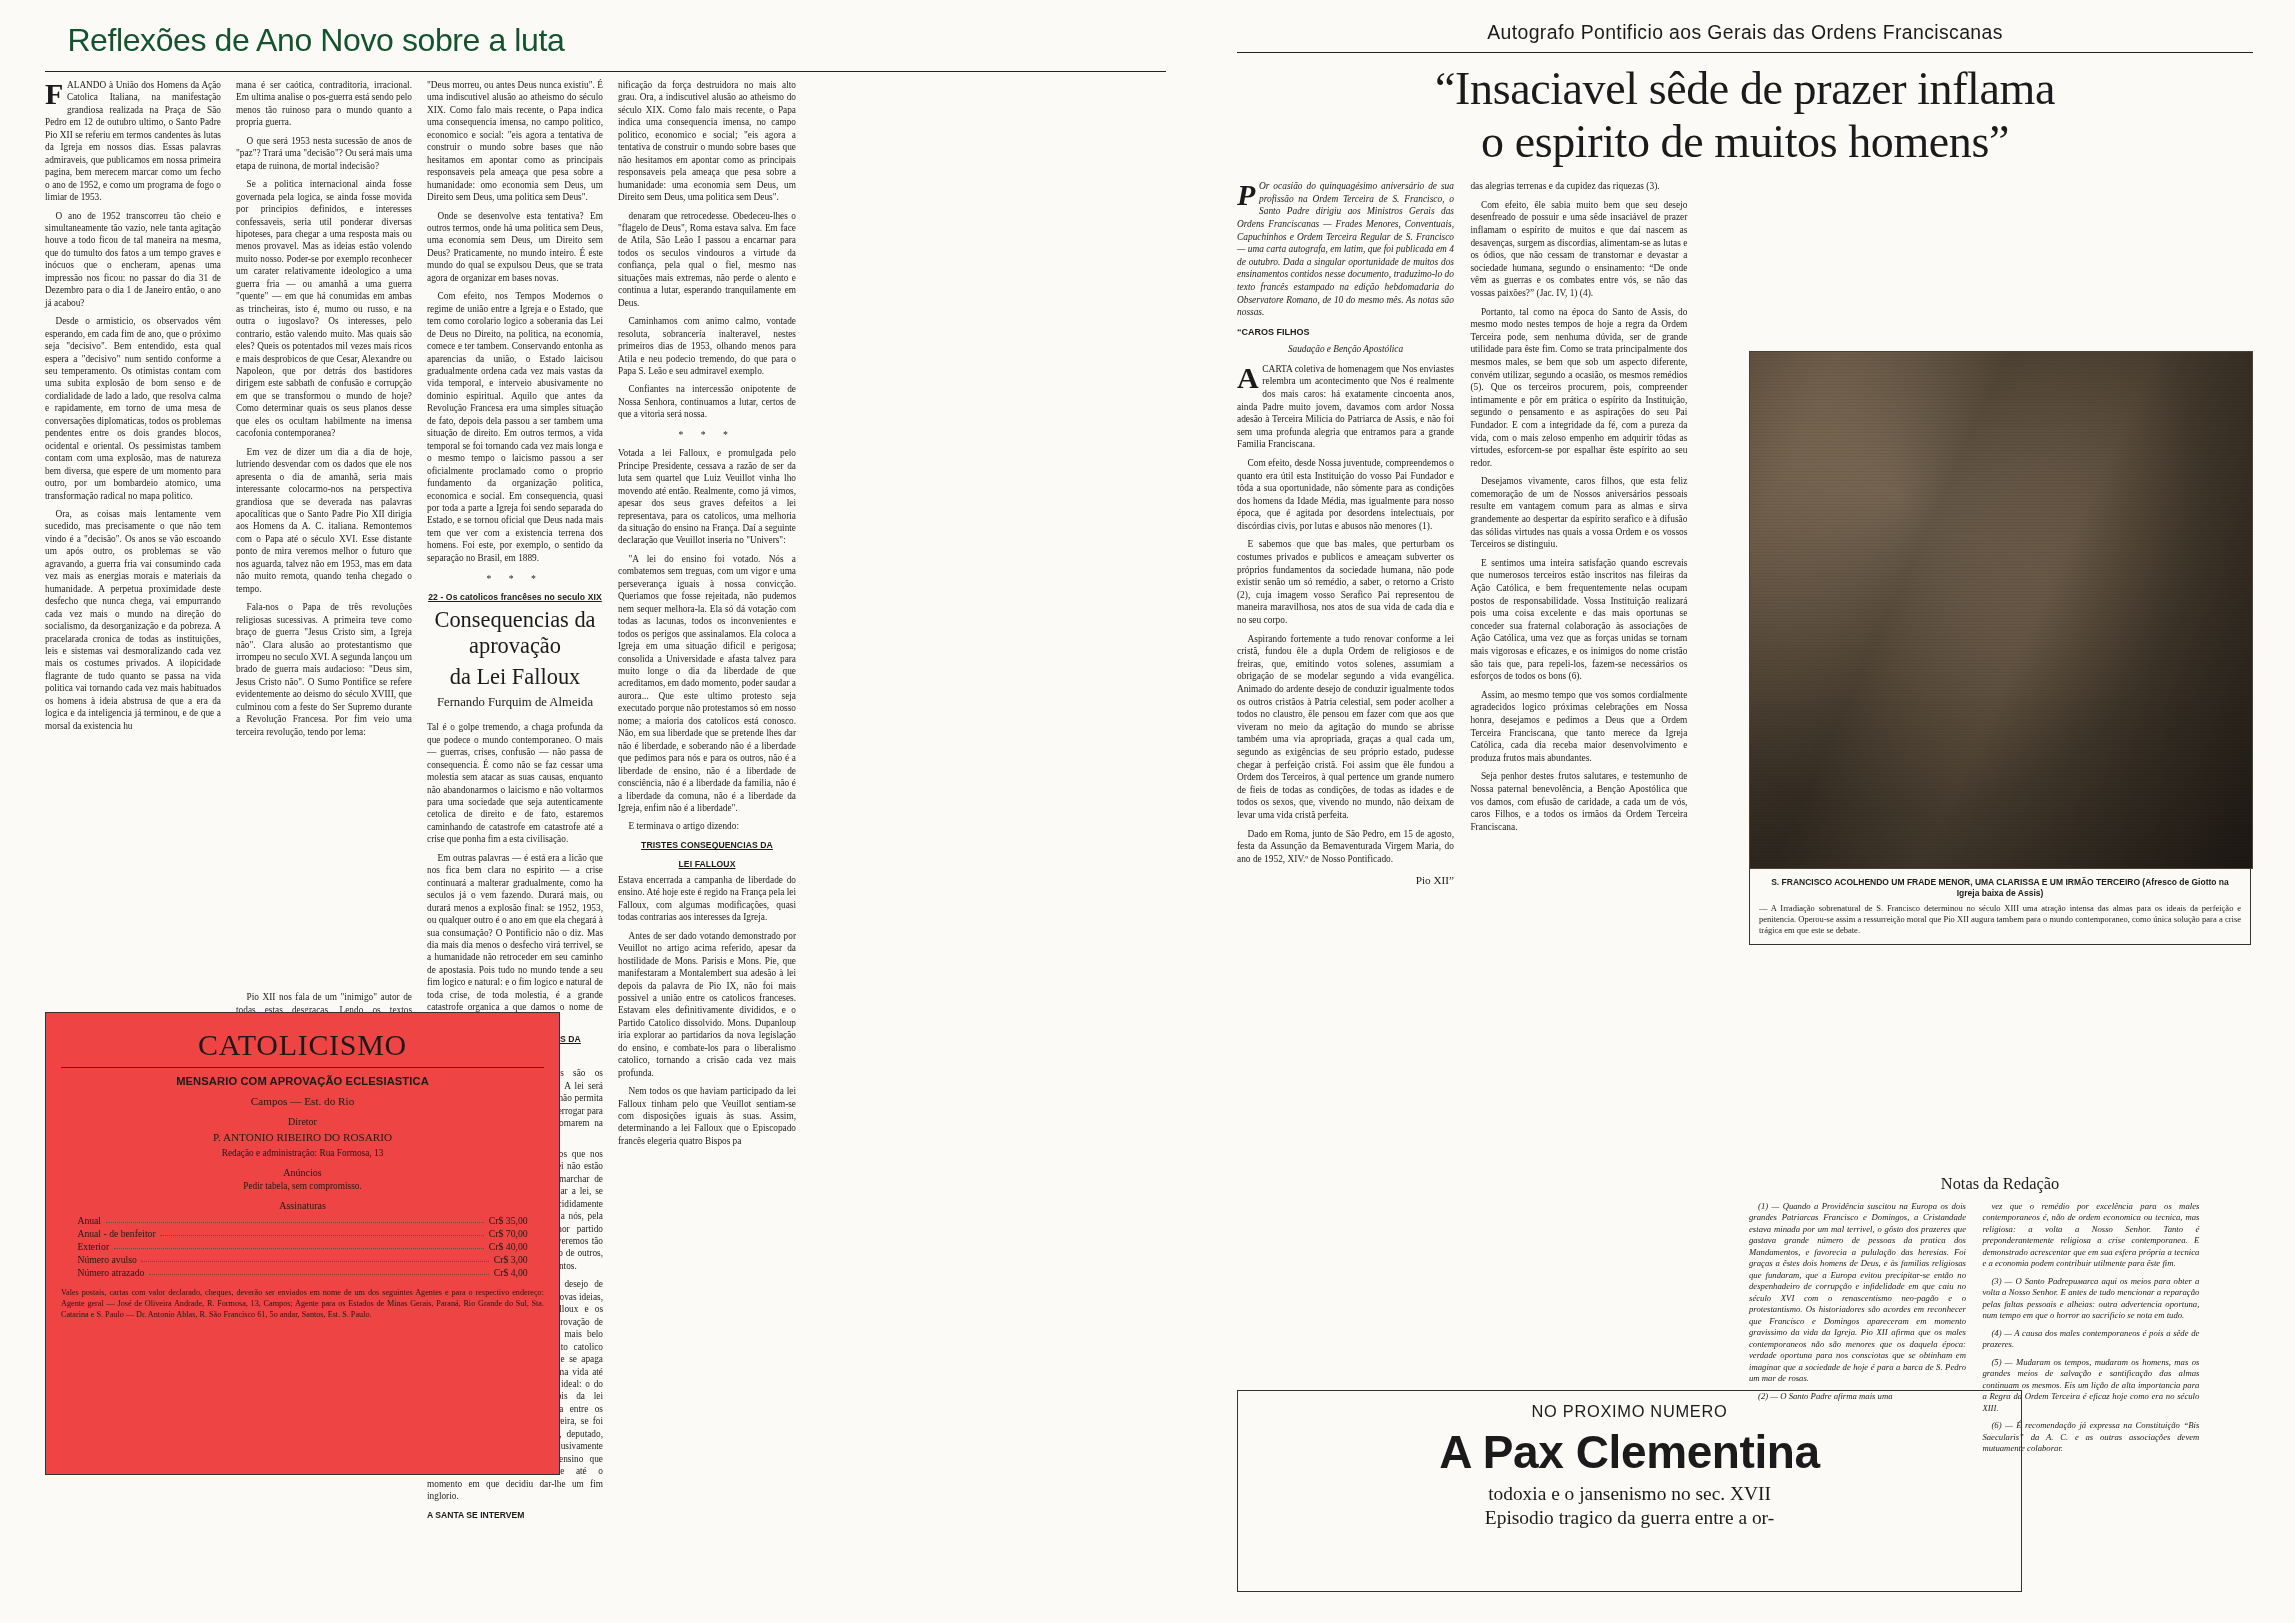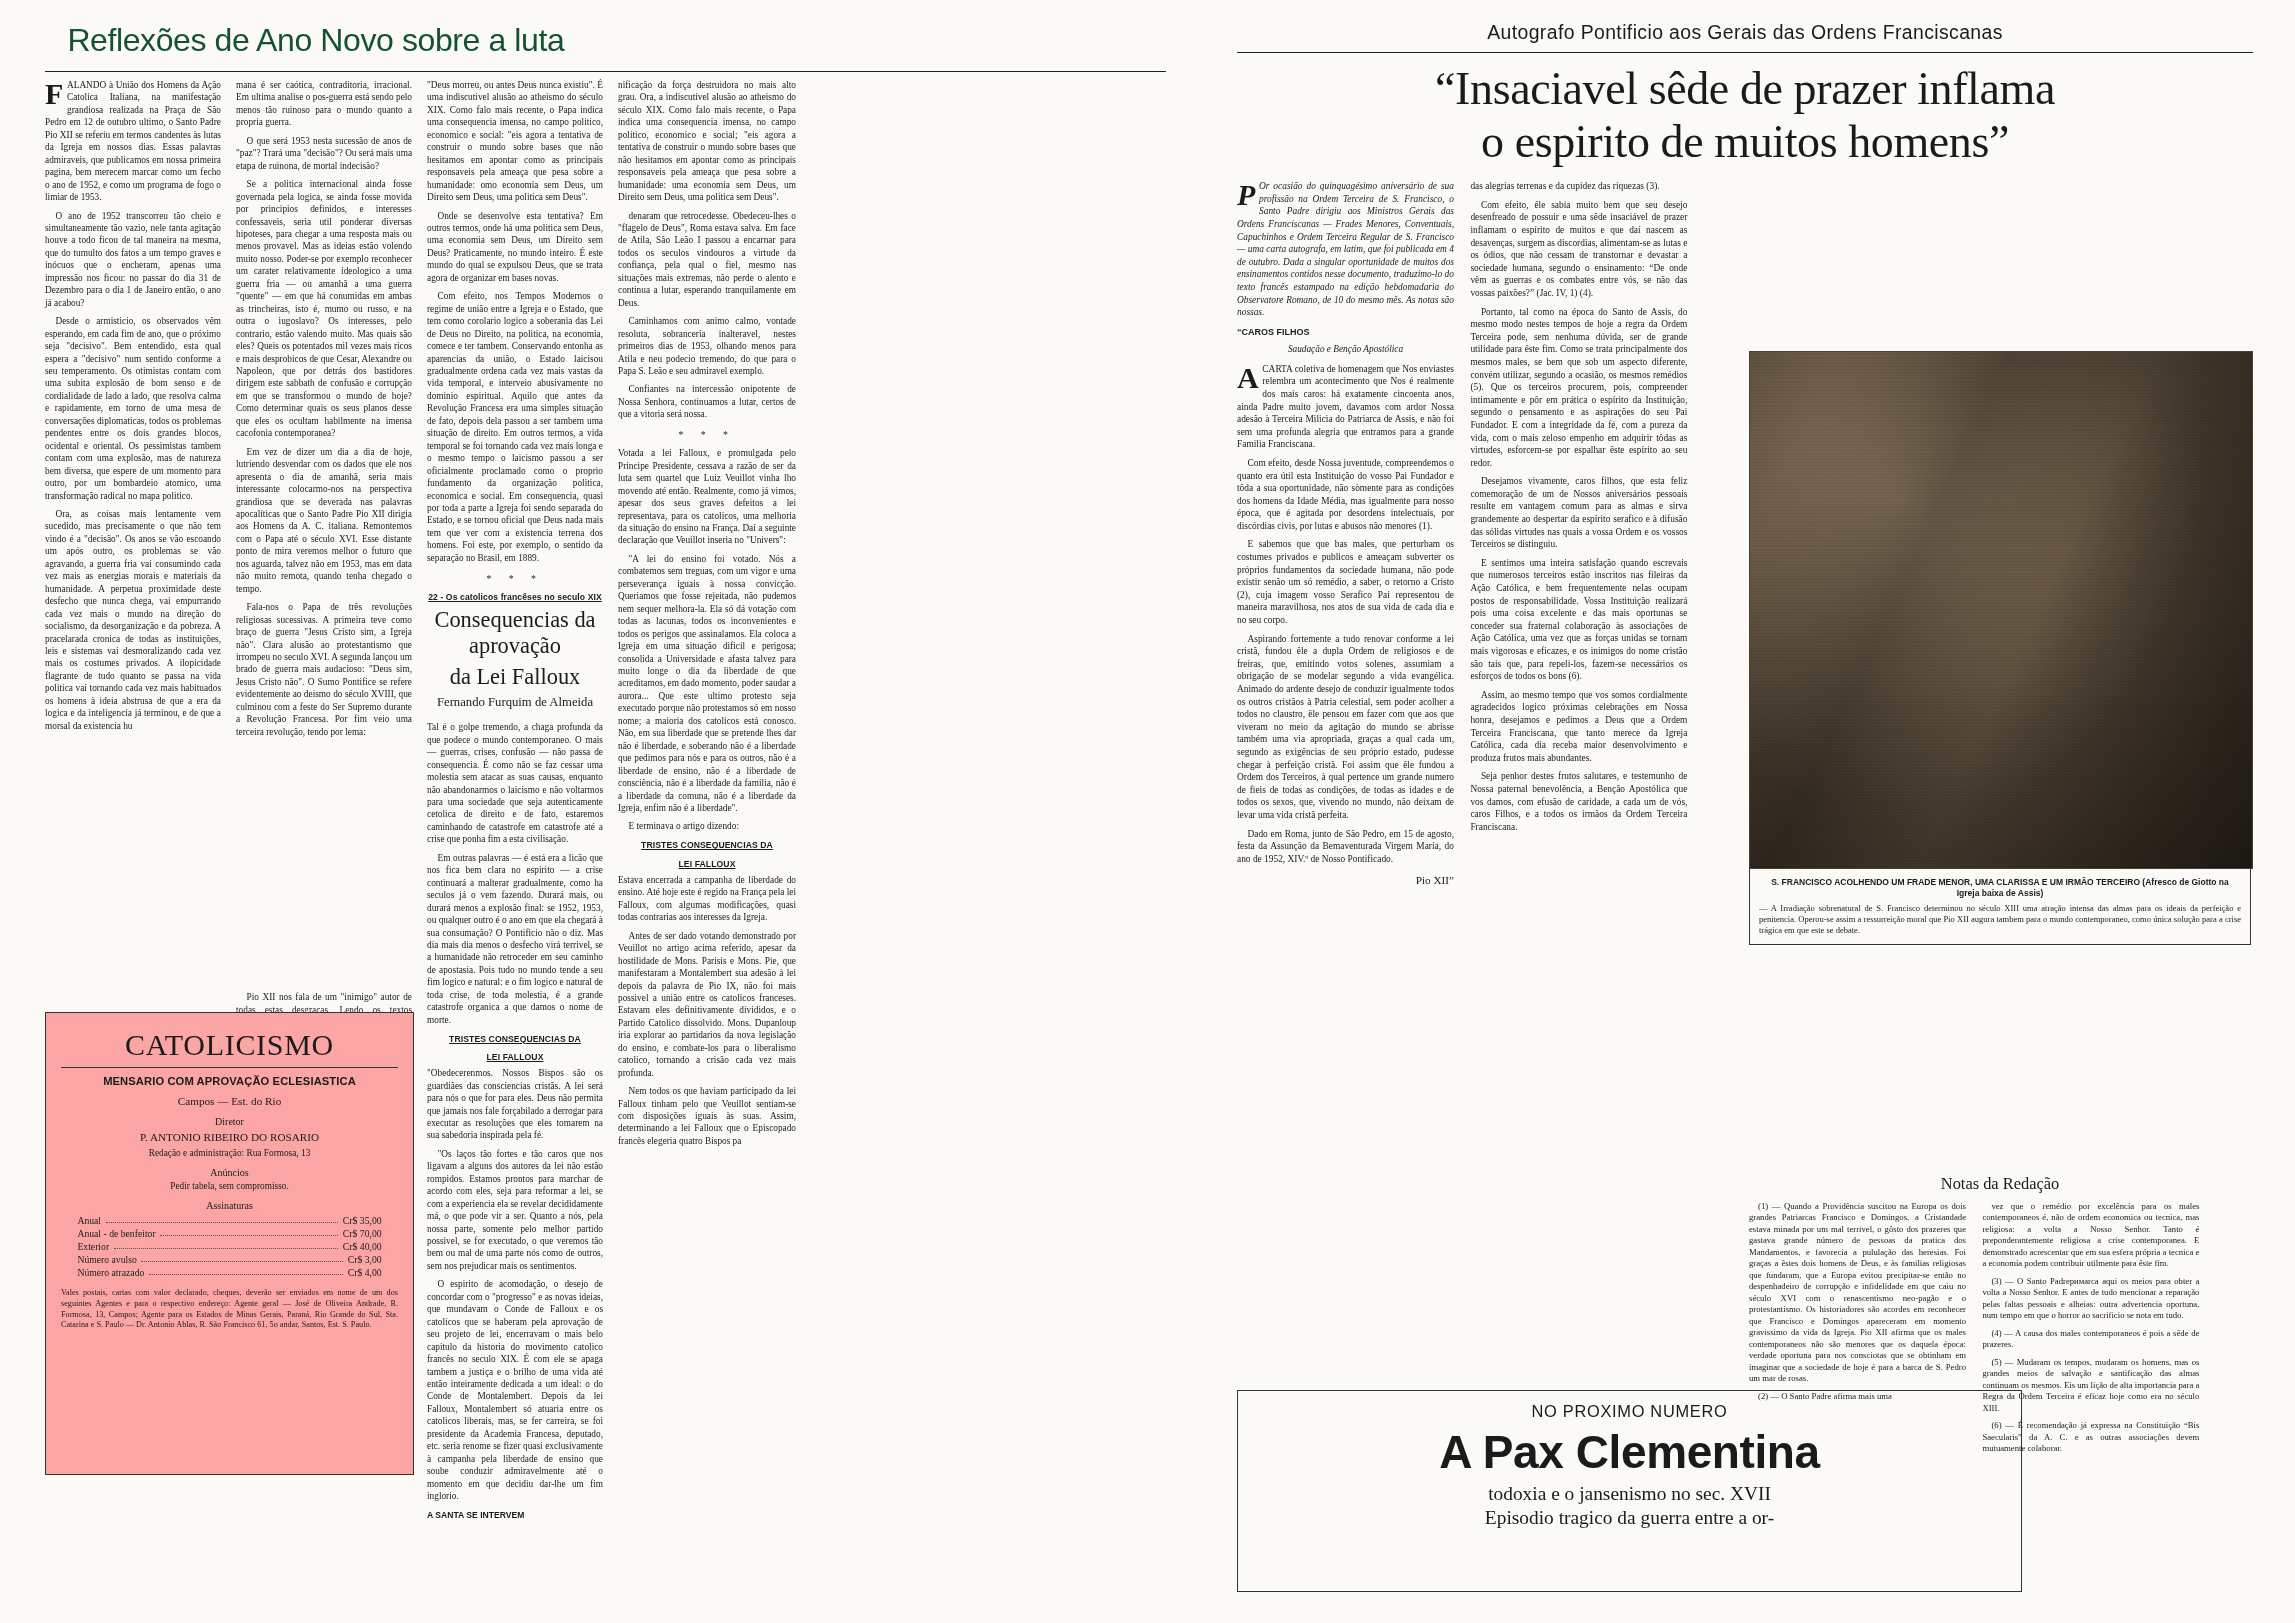--- a/index.html
+++ b/index.html
@@ -49,23 +49,23 @@
     font-family:"Liberation Sans", sans-serif; font-weight:700; font-size:8.6px;
     text-align:center; line-height:1.25; margin:7.5px 0 4.5px 0; letter-spacing:0.1px;text-decoration:underline;
   }
   .mini-head2 {
     font-family:"Liberation Sans", sans-serif; font-weight:700; font-size:8.6px;
     text-align:left; margin:7.5px 0 4.5px 0;
   }
 
   
   .masthead {
-    position:absolute; left:45px; top:1012px; width:369px; height:463px;
+    position:absolute; left:45px; top:1012px; width:515px; height:463px;
     border:0.7px solid #333; box-sizing:border-box; padding:10.5px 15px;
-    background:#fca5a5;
+    background:#ef4444;
   }
   .mh-title {
     font-family:"Liberation Serif", serif; font-size:30px; text-align:center;
     letter-spacing:0.7px; font-weight:400; margin:4.5px 0 1.5px 0;
   }
   .mh-rule { border-top:0.7px solid #333; margin:4.5px 0 7.5px; }
   .mh-sub { font-family:"Liberation Sans",sans-serif; font-weight:700; font-size:11.2px; text-align:center; margin:6px 0 7.5px; letter-spacing:0.1px;}
   .mh-line { font-family:"Liberation Serif",serif; font-size:11.2px; text-align:center; margin:4.5px 0; }
   .mh-small { font-family:"Liberation Serif",serif; font-size:9.3px; text-align:center; margin:3px 0; }
   .mh-label { font-family:"Liberation Serif",serif; font-size:10px; text-align:center; margin:9px 0 3px; }
@@ -108,21 +108,21 @@
     mix-blend-mode:multiply;
   }
   .fig-box { width:502px; border:0.7px solid #333; border-top:none; box-sizing:border-box; padding:7.5px 9px; }
   .fig-cap-title { font-family:"Liberation Sans",sans-serif; font-weight:700; font-size:8.5px; text-align:center; line-height:1.3; }
   .fig-cap-body { font-size:8.5px; text-align:justify; line-height:1.3; margin-top:4.5px; }
 
   
   .notas-title { font-family:"Liberation Serif",serif; font-size:16.4px; text-align:center; margin:7.5px 0 7.5px; }
   .notas { display:flex; gap:16.4px; }
   .notas .ncol { width:217px; font-size:8.7px; line-height:1.32; text-align:justify; }
-  .notas .ncol p { margin:0 0 6px; text-indent:9px; }
+  .notas .ncol p { margin:0 0 6px; text-indent:9px;font-style:italic; }
 
   
   .promo {
     position:absolute; left:1237px; top:1390px; width:785px; height:202px;
     border:0.7px solid #333; box-sizing:border-box; padding:10.5px 13.5px; text-align:center;
   }
   .promo-k { font-family:"Liberation Sans",sans-serif; font-size:16.4px; letter-spacing:0.7px; }
   .promo-t { font-family:"Liberation Sans",sans-serif; font-size:46px; font-weight:700; letter-spacing:-0.4px; margin:4.5px 0 3px; }
   .promo-s { font-family:"Liberation Serif",serif; font-size:19.4px; line-height:1.25; }
 </style>

